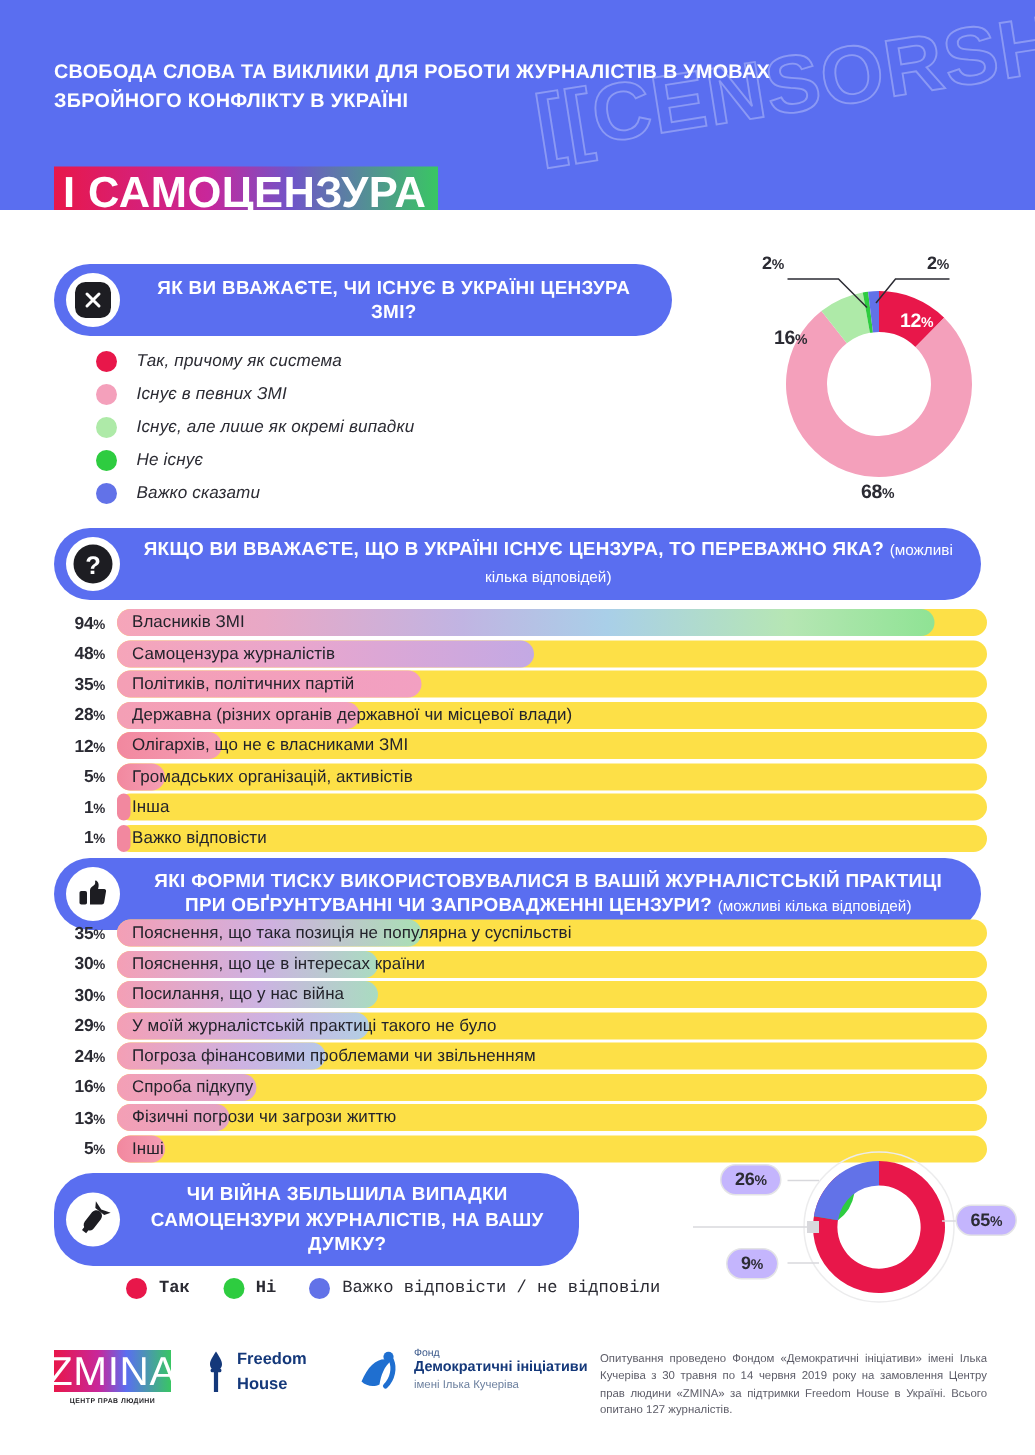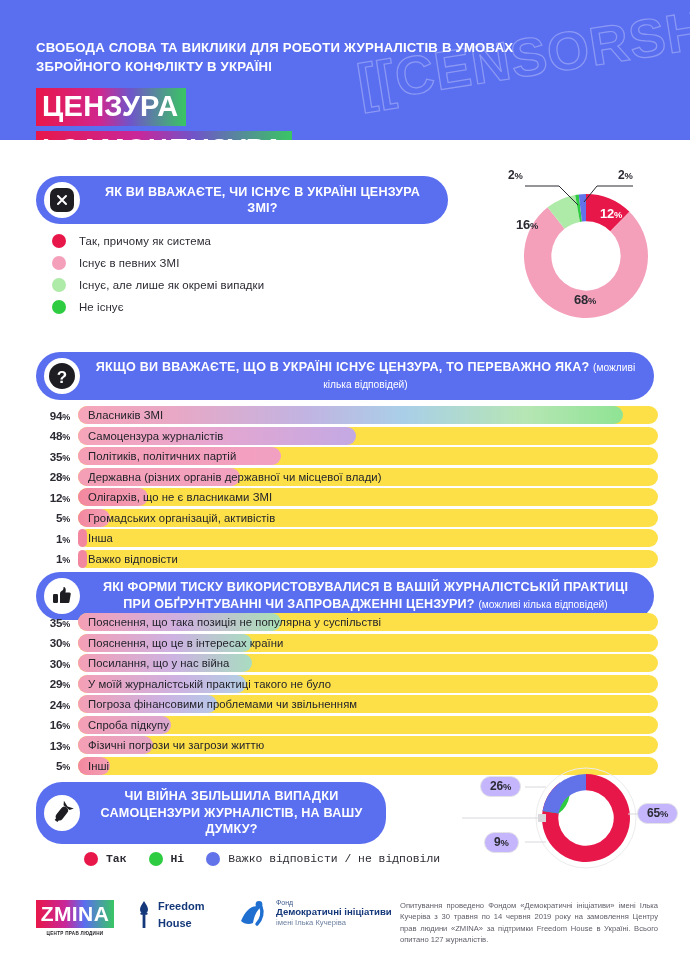--- a/index.html
+++ b/index.html
@@ -191,21 +191,21 @@
 
   
   .footer { position: absolute; left: 0; top: 885px; width: 690px; height: 85px; }
   .zmina-logo {
     position: absolute; left: 36px; top: 900px;
     width: 78px; height: 28px;
     background: linear-gradient(90deg,#e8174a 0%, #c8279a 38%, #5a6ef0 62%, #39c663 100%);
     display: flex; align-items: center; justify-content: center;
   }
   .zmina-logo .zt {
-    color: #fff; font-size: 21px; font-weight: bold; letter-spacing: 0.4px;
+    color: #fff; font-size: 27px; font-weight: normal; letter-spacing: 0.4px;
   }
   .zmina-sub {
     position: absolute; left: 36px; top: 931px;
     width: 78px; text-align: center;
     font-size: 4.6px; font-weight: bold; color: #1d1d22; letter-spacing: 0.3px;
   }
   .fh { position: absolute; left: 134px; top: 898px; display: flex; align-items: center; }
   .fh-txt { color: #14387a; font-size: 11px; font-weight: bold; line-height: 17px; margin-left: 4px; }
   .dif { position: absolute; left: 240px; top: 899px; display: flex; align-items: flex-start; }
   .dif-txt { margin-left: 6px; }
@@ -220,51 +220,55 @@
 </style>
 </head>
 <body>
 
 <div id="page">
 
   <div class="header">
     <div class="header-wm">[[CENSORSHIP]]</div>
     <div class="header-sub">СВОБОДА СЛОВА ТА ВИКЛИКИ ДЛЯ РОБОТИ ЖУРНАЛІСТІВ В УМОВАХ ЗБРОЙНОГО КОНФЛІКТУ В УКРАЇНІ</div>
     <div class="ttl-wrap">
-      <div class="ttl ttl1">ЦЕНЗУРА</div><br>
+      <br>
       <div class="ttl ttl2">І САМОЦЕНЗУРА</div>
     </div>
   </div>
 
   <div class="qband" style="left:36px; top:176px; width:412px; height:48px;">
     <div class="qicon">
       <svg width="26" height="26" viewBox="0 0 26 26">
         <rect x="1" y="1" width="24" height="24" rx="7" fill="#1d1d22"></rect>
         <path d="M9 9 L17 17 M17 9 L9 17" stroke="#fff" stroke-width="2" stroke-linecap="round"></path>
       </svg>
     </div>
     <div class="qtext">ЯК ВИ ВВАЖАЄТЕ, ЧИ ІСНУЄ В УКРАЇНІ ЦЕНЗУРА ЗМІ?</div>
   </div>
 
-  <div class="legend-v" style="left:52px; top:232px;">
+  <div class="legend-v" style="left:64px; top:232px;font-style:italic;">
     <div class="lrow">
       <span class="dot" style="background:#e8174a"></span>
       <span class="ltxt">Так, причому як система</span>
     </div>
     <div class="lrow">
       <span class="dot" style="background:#f4a0bb"></span>
       <span class="ltxt">Існує в певних ЗМІ</span>
     </div>
     <div class="lrow">
       <span class="dot" style="background:#aeeaa8"></span>
       <span class="ltxt">Існує, але лише як окремі випадки</span>
     </div>
     <div class="lrow">
       <span class="dot" style="background:#2ecc40"></span>
       <span class="ltxt">Не існує</span>
+    </div>
+    <div class="lrow">
+      <span class="dot" style="background:#6272e8"></span>
+      <span class="ltxt">Важко сказати</span>
     </div>
   </div>
 
   <div class="donut-wrap" style="left:478px; top:168px; width:200px; height:160px;">
     <svg width="200" height="160" viewBox="0 0 200 160">
       <g transform="translate(108,88)">
 
         <path d="M 0 -62 A 62 62 0 0 1 43.47 -44.20 L 24.29 -24.70 A 34.65 34.65 0 0 0 0 -34.65 Z" fill="#e8174a"></path>
 
         <path d="M 43.47 -44.20 A 62 62 0 1 1 -38.40 -48.67 L -21.46 -27.20 A 34.65 34.65 0 1 0 24.29 -24.70 Z" fill="#f4a0bb"></path>
@@ -276,21 +280,21 @@
         <path d="M -7.25 -61.58 A 62 62 0 0 1 0 -62 L 0 -34.65 A 34.65 34.65 0 0 0 -4.05 -34.41 Z" fill="#6272e8"></path>
       </g>
 
       <path d="M 47 18 L 81 18 L 100 37" stroke="#2b2b33" stroke-width="1" fill="none"></path>
       <path d="M 155 18 L 119 18 L 106 34" stroke="#2b2b33" stroke-width="1" fill="none"></path>
     </svg>
     <div class="donut-lbl" style="left:30px; top:0px;">2<span class="sm">%</span></div>
     <div class="donut-lbl" style="left:140px; top:0px;">2<span class="sm">%</span></div>
     <div class="donut-lbl white" style="left:122px; top:38px; font-size:13px;">12<span class="sm">%</span></div>
     <div class="donut-lbl" style="left:38px; top:49px; font-size:13px;">16<span class="sm">%</span></div>
-    <div class="donut-lbl" style="left:96px; top:124px; font-size:13px;">68<span class="sm">%</span></div>
+    <div class="donut-lbl" style="left:96px; top:152px; font-size:13px;">68<span class="sm">%</span></div>
   </div>
 
   <div class="qband" style="left:36px; top:352px; width:618px; height:48px;">
     <div class="qicon">
       <svg width="28" height="28" viewBox="0 0 28 28">
         <circle cx="14" cy="14" r="13" fill="#1d1d22"></circle>
         <text x="14" y="20.5" text-anchor="middle" font-family="Liberation Sans, sans-serif" font-size="17" font-weight="bold" fill="#ffffff">?</text>
       </svg>
     </div>
     <div class="qtext"><span>ЯКЩО ВИ ВВАЖАЄТЕ, ЩО В УКРАЇНІ ІСНУЄ ЦЕНЗУРА, ТО ПЕРЕВАЖНО ЯКА?</span> <span class="hint">(можливі кілька відповідей)</span></div>

